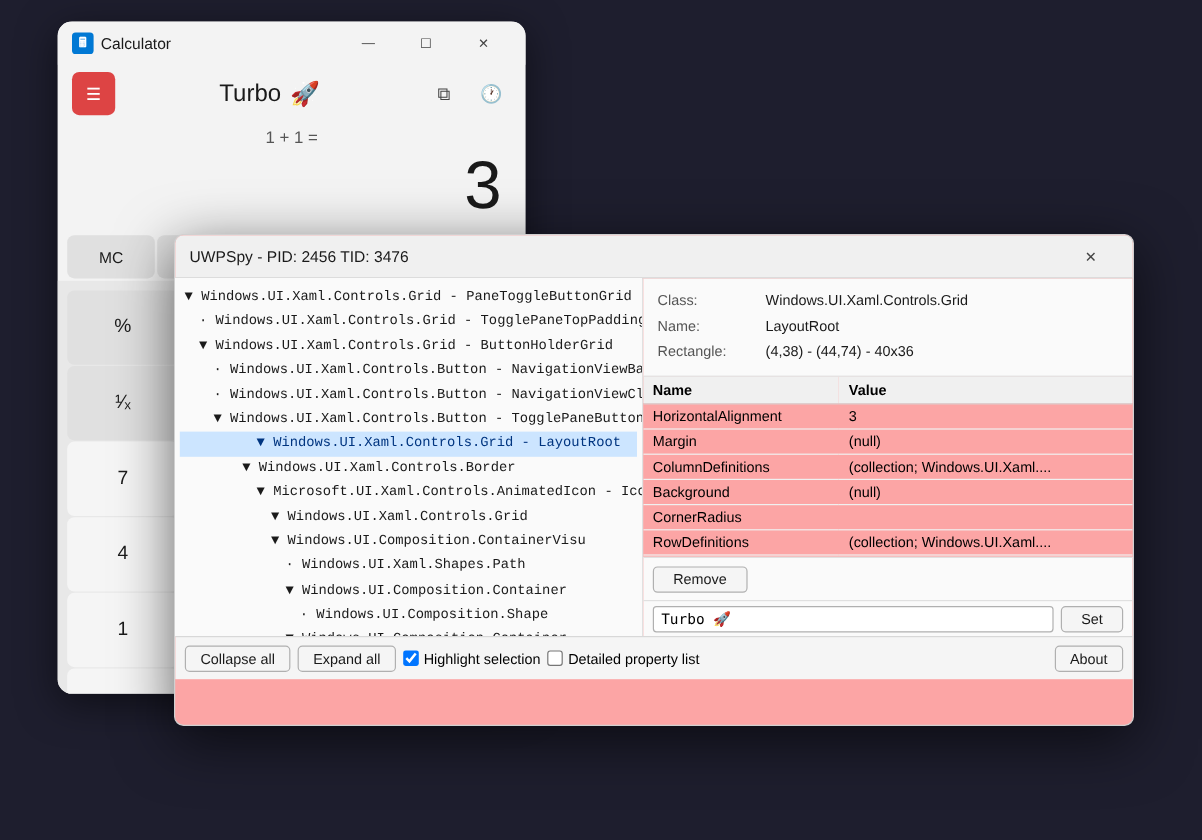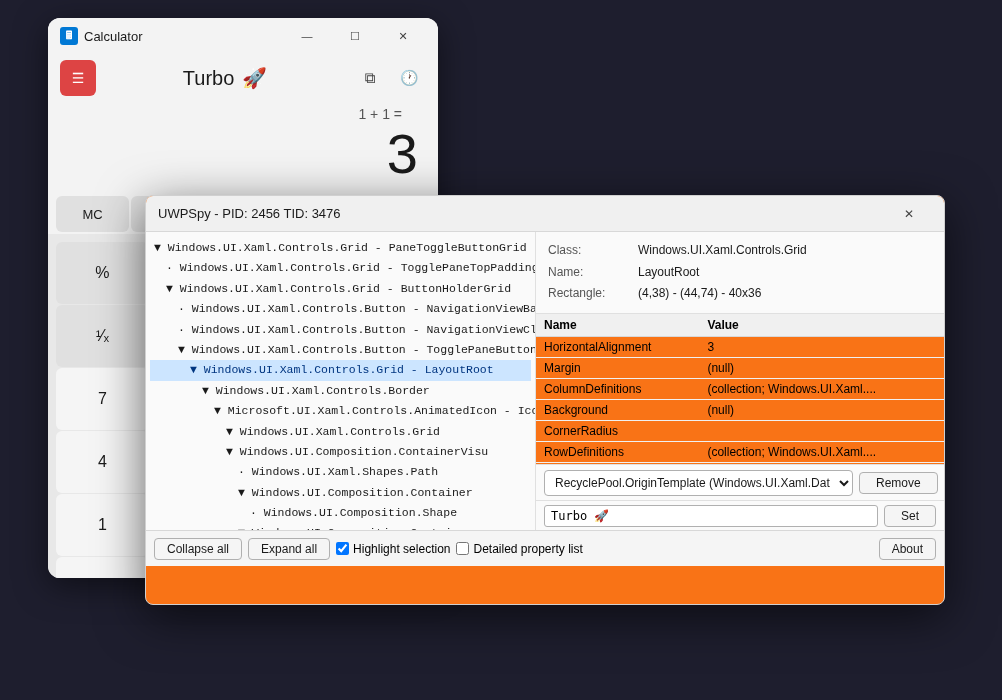--- a/index.html
+++ b/index.html
@@ -120,22 +120,22 @@
       background: transparent;
       cursor: pointer;
       display: flex;
       align-items: center;
       justify-content: center;
       color: #444;
       font-size: 15px;
     }
 
     .calc-expression {
-      text-align: right;
-      padding: 0 36px;
+      text-align: center;
+      padding: 0 20px;
       font-size: 14px;
       color: #555;
       height: 24px;
       line-height: 24px;
     }
 
     .calc-result {
       text-align: right;
       padding: 0 20px 10px;
       font-size: 56px;
@@ -170,21 +170,21 @@
     .btn-white { background: #f5f5f5; color: #1a1a1a; }
     .btn-blue { background: #0078d4; color: white; }
 
     
     .spy-window {
       position: absolute;
       top: 195px;
       left: 145px;
       width: 800px;
       height: 410px;
-      background: #f97316;
+      background: #fca5a5;
       border-radius: 8px;
       box-shadow: 0 12px 48px rgba(0,0,0,0.6);
       overflow: hidden;
       border: 1px solid #d0d0d0;
     }
 
     .spy-titlebar {
       display: flex;
       align-items: center;
       justify-content: space-between;
@@ -506,21 +506,21 @@
       </div>
       <div class="tree-item" style="padding-left: 28px;">
         <span>· Windows.UI.Xaml.Controls.Button - NavigationViewBackE</span>
       </div>
       <div class="tree-item" style="padding-left: 28px;">
         <span>· Windows.UI.Xaml.Controls.Button - NavigationViewClose</span>
       </div>
       <div class="tree-item" style="padding-left: 28px;">
         <span>▼ Windows.UI.Xaml.Controls.Button - TogglePaneButton</span>
       </div>
-      <div class="tree-item selected" style="padding-left: 40px;">
+      <div class="tree-item selected" style="padding-left: 64px;">
         <span>▼ Windows.UI.Xaml.Controls.Grid - LayoutRoot</span>
       </div>
       <div class="tree-item" style="padding-left: 52px;">
         <span>▼ Windows.UI.Xaml.Controls.Border</span>
       </div>
       <div class="tree-item" style="padding-left: 64px;">
         <span>▼ Microsoft.UI.Xaml.Controls.AnimatedIcon - Ico</span>
       </div>
       <div class="tree-item" style="padding-left: 76px;">
         <span>▼ Windows.UI.Xaml.Controls.Grid</span>
@@ -591,23 +591,20 @@
               </tr>
               <tr>
                 <td>RowDefinitions</td>
                 <td>(collection; Windows.UI.Xaml....</td>
               </tr>
             </tbody>
         </table>
       </div>
 
       <div class="spy-set-bar">
-        <select class="spy-dropdown">
-          <option>RecyclePool.OriginTemplate (Windows.UI.Xaml.Dat</option>
-        </select>
         <button class="spy-set-btn">Remove</button>
       </div>
 
       <div class="spy-value-line">
         <input class="spy-value-input" type="text" value="Turbo 🚀" style="">
         <button class="spy-set-btn">Set</button>
       </div>
     </div>
   </div>
 

